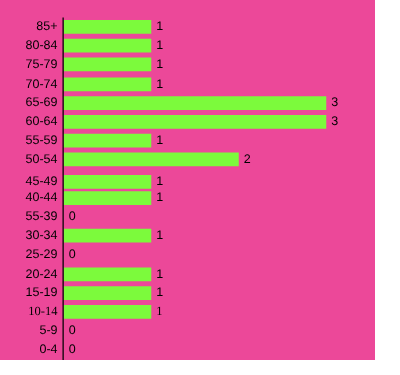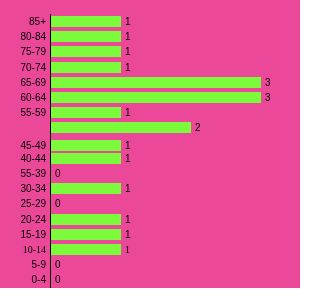--- a/index.html
+++ b/index.html
@@ -101,20 +101,21 @@
         <div class="cat-label">60-64</div>
         <div class="bar" style="width: 210px; background: rgb(124, 250, 60);"></div>
         <div class="val-label" style="left: 265px;">3</div>
       </div>
       <div class="bar-row" style="top: 105.2px;">
         <div class="cat-label">55-59</div>
         <div class="bar" style="width: 70px; background: rgb(124, 250, 60);"></div>
         <div class="val-label" style="left: 125px;">1</div>
       </div>
       <div class="bar-row" style="top: 120.4px;">
+        <div class="cat-label">50-54</div>
         <div class="bar" style="width: 140px; background: rgb(124, 250, 60);"></div>
         <div class="val-label" style="left: 195px;">2</div>
       </div>
       <div class="bar-row" style="top: 138px;">
         <div class="cat-label">45-49</div>
         <div class="bar" style="width: 70px; background: rgb(124, 250, 60);"></div>
         <div class="val-label" style="left: 125px;">1</div>
       </div>
       <div class="bar-row" style="top: 150.8px;">
         <div class="cat-label">40-44</div>

